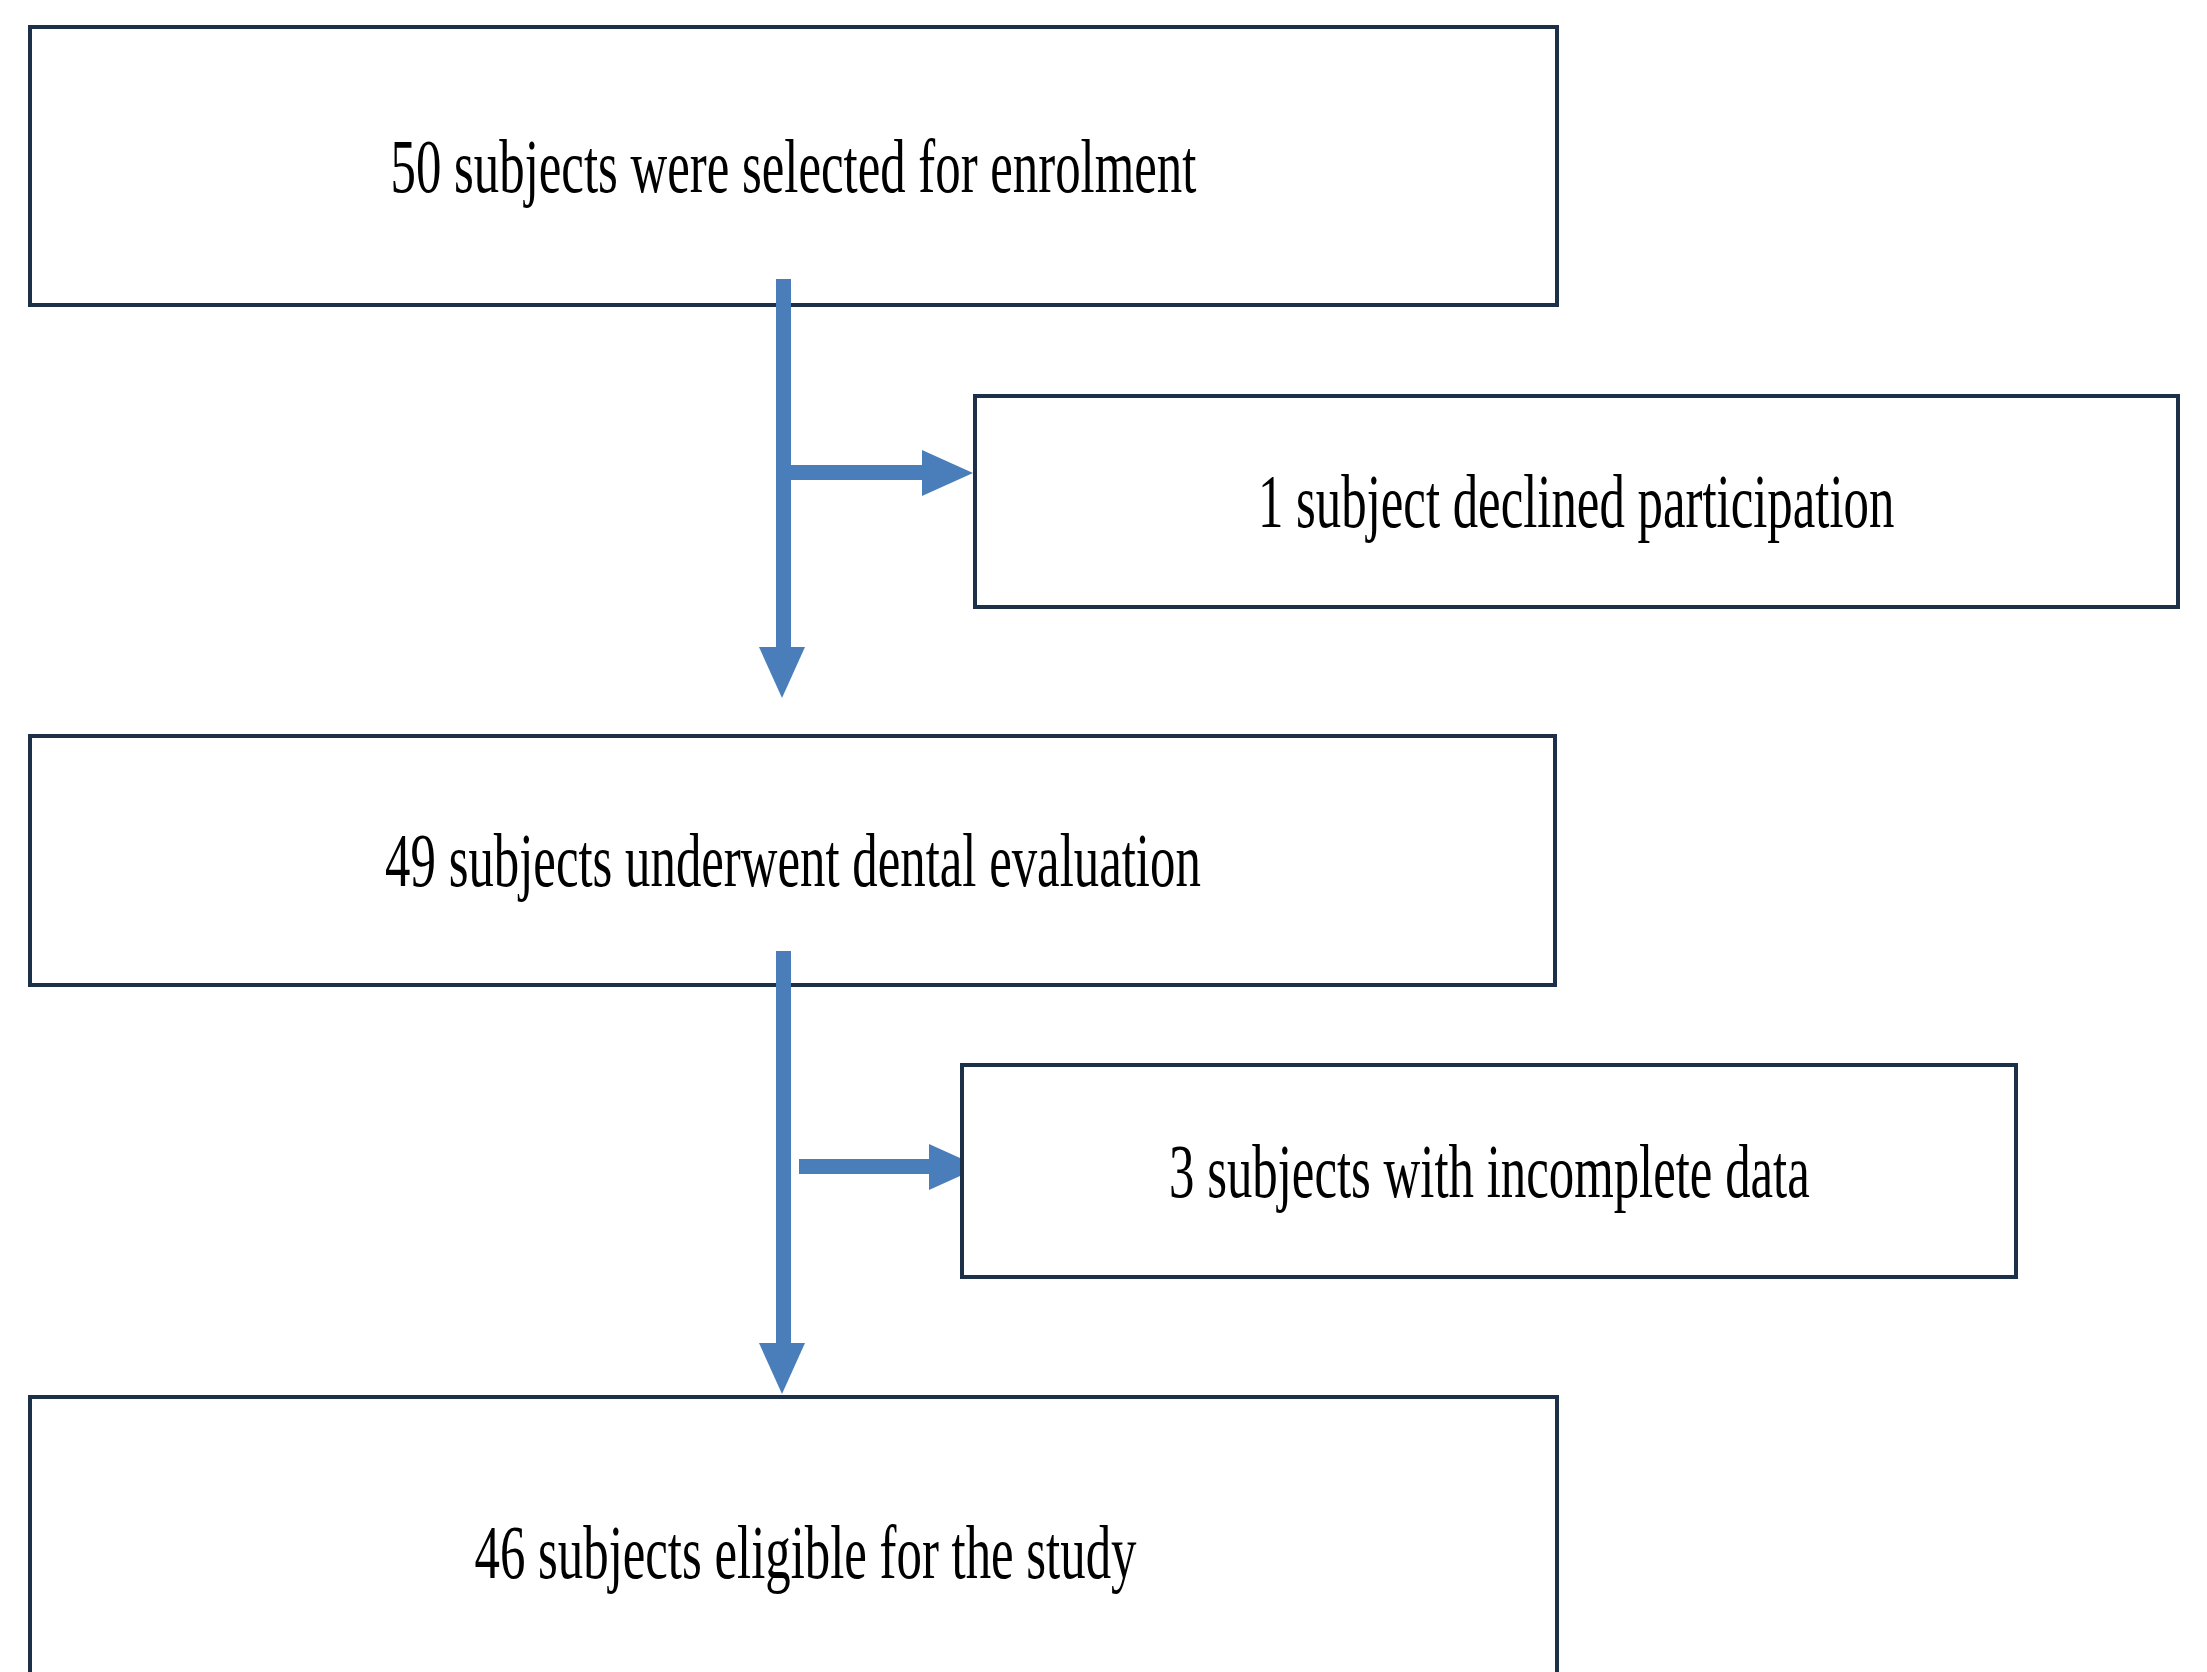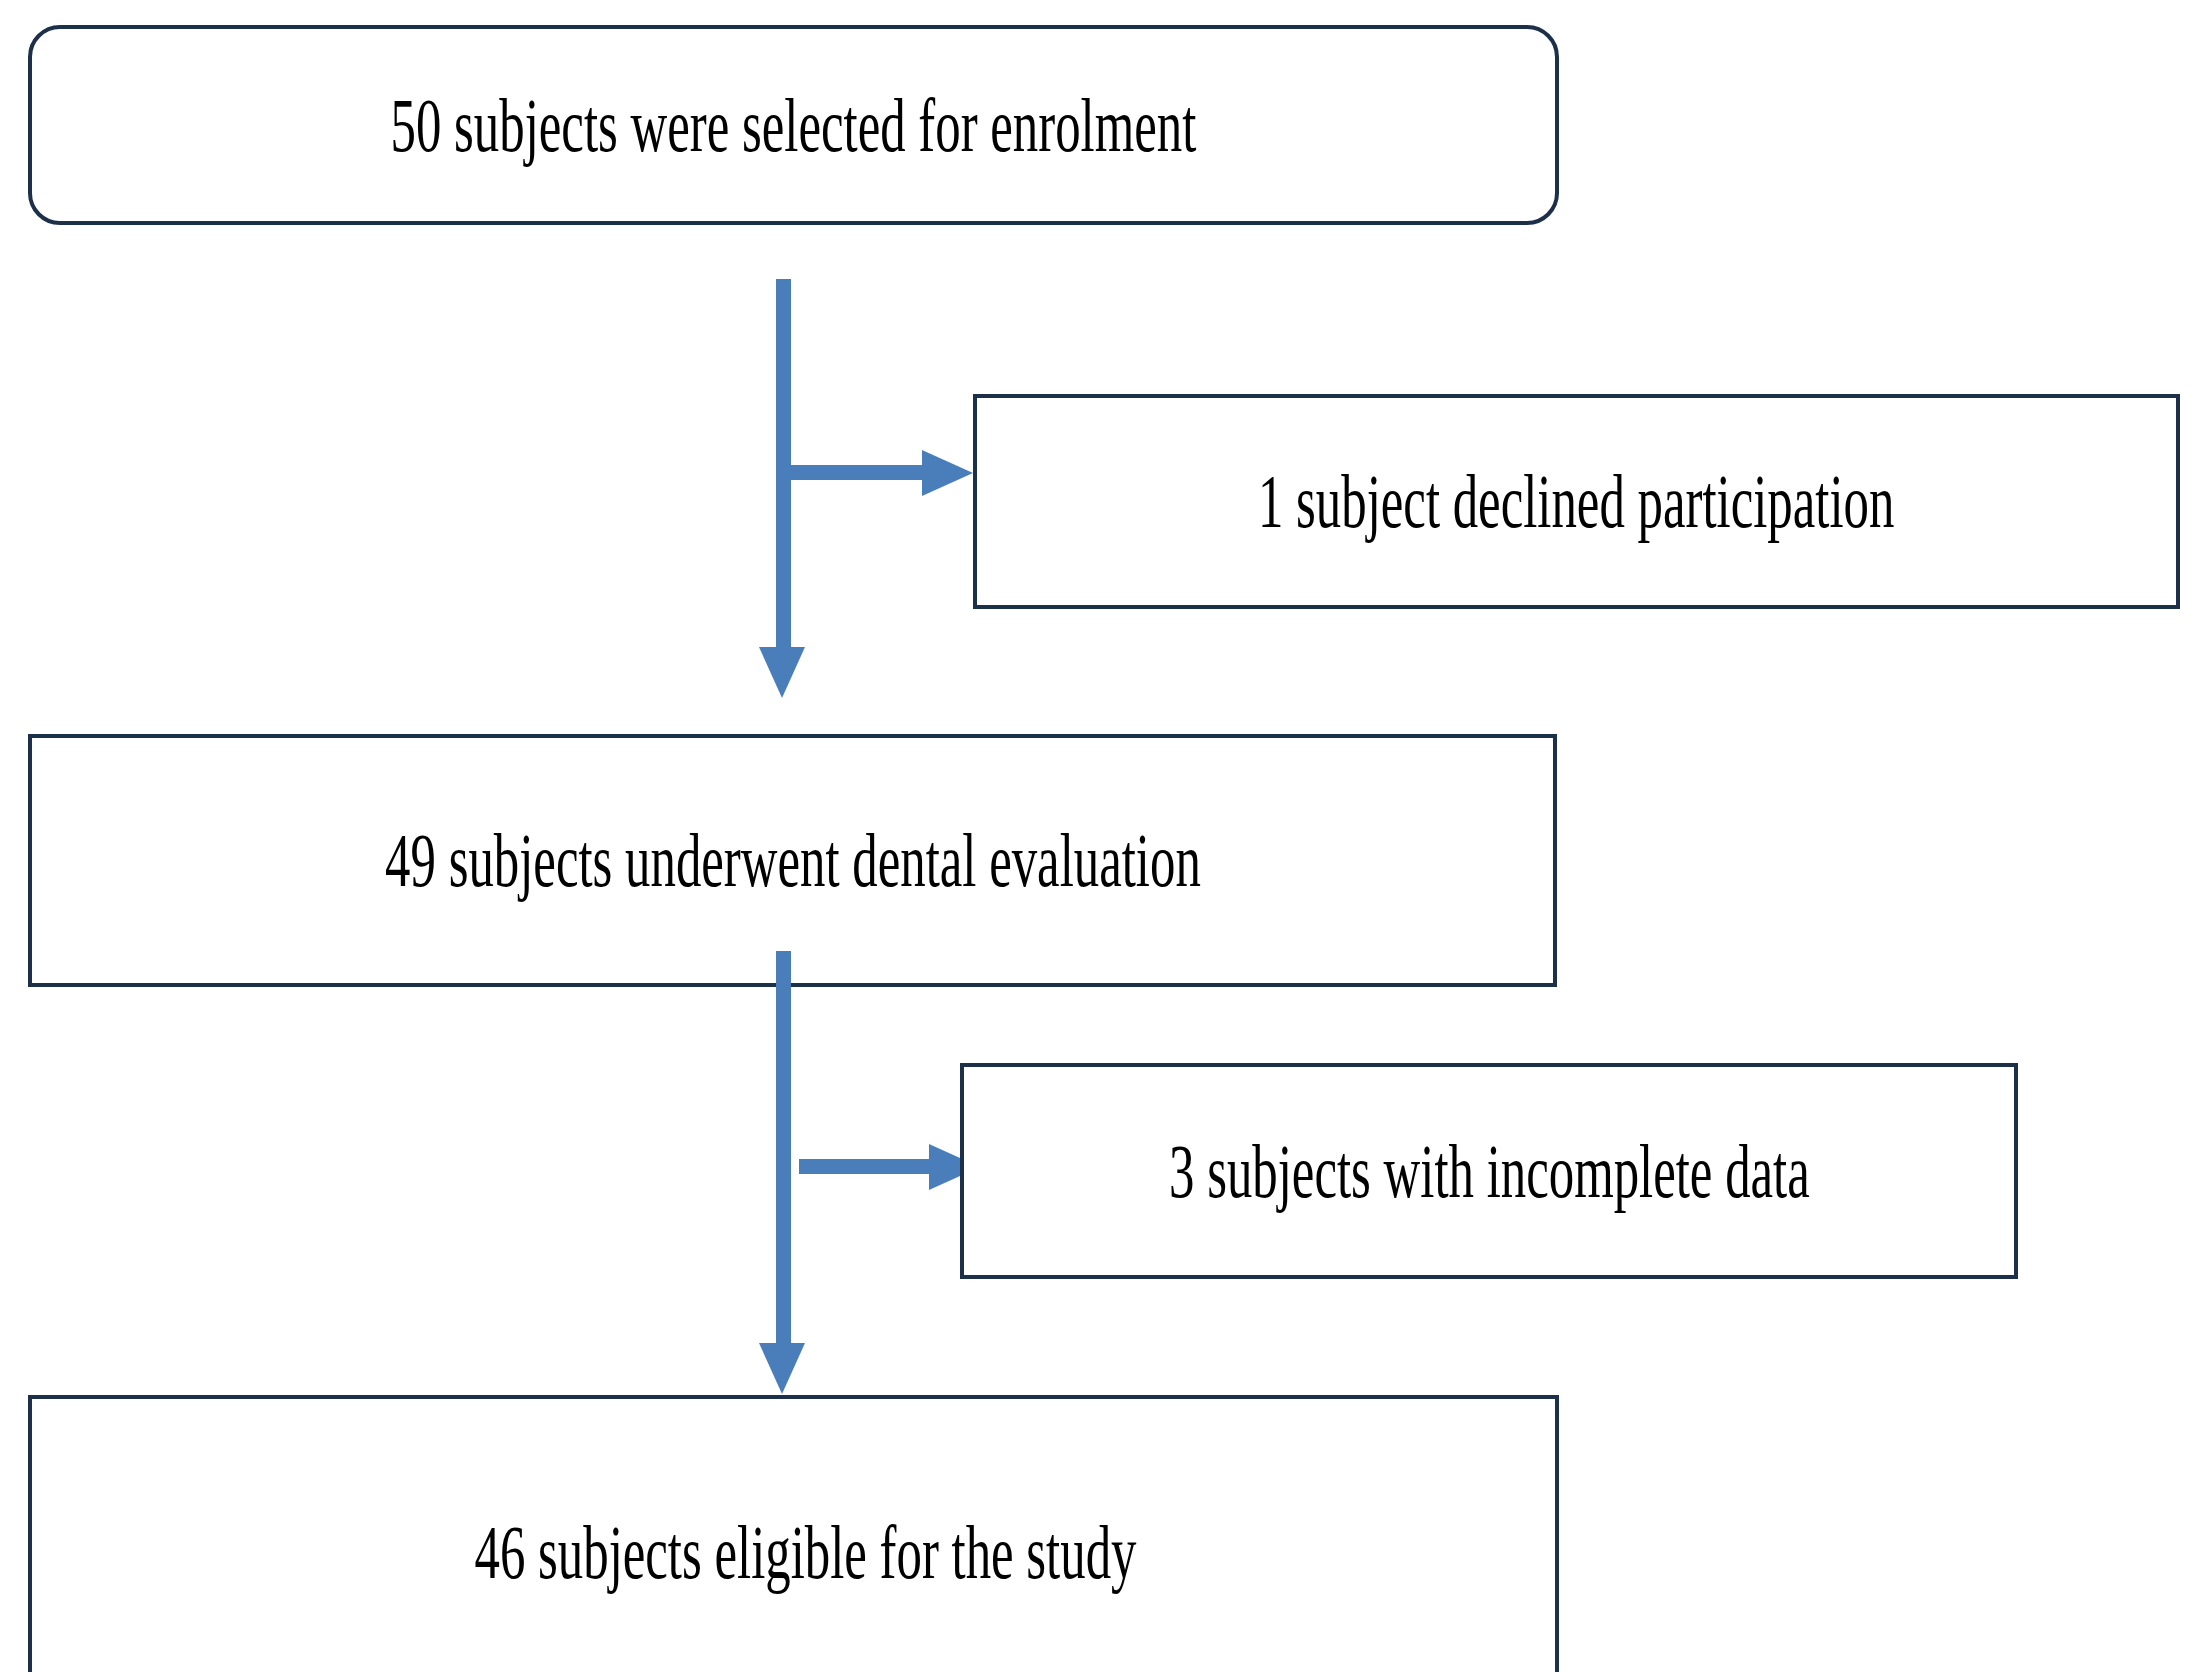--- a/index.html
+++ b/index.html
@@ -31,21 +31,21 @@
     font-family: "Liberation Serif", "DejaVu Serif", serif;
     font-size: 77px;
     line-height: 1.05;
     color: #000000;
     white-space: nowrap;
     transform: scaleX(0.66);
     transform-origin: center center;
     letter-spacing: 0px;
   }
   
-  #box-enrolment    { left: 28px;   top: 25px;   width: 1531px; height: 200px; border-radius: 32px; }
+  #box-enrolment    { left: 28px;   top: 25px;   width: 1531px; height: 282px; }
   #box-declined     { left: 973px; top: 394px;  width: 1207px; height: 215px; text-align: right; }
   #box-evaluation   { left: 28px;   top: 698px;  width: 1529px; height: 253px; margin-top: 36px; }
   #box-incomplete   { left: 960px; top: 1063px; width: 1058px; height: 216px; }
   #box-eligible     { left: 28px;   top: 1395px; width: 1531px; height: 314px; padding-left: 24px; }
 
   
   .conn-v {
     position: absolute;
     background: #4a7ebb;
     width: 15px;

